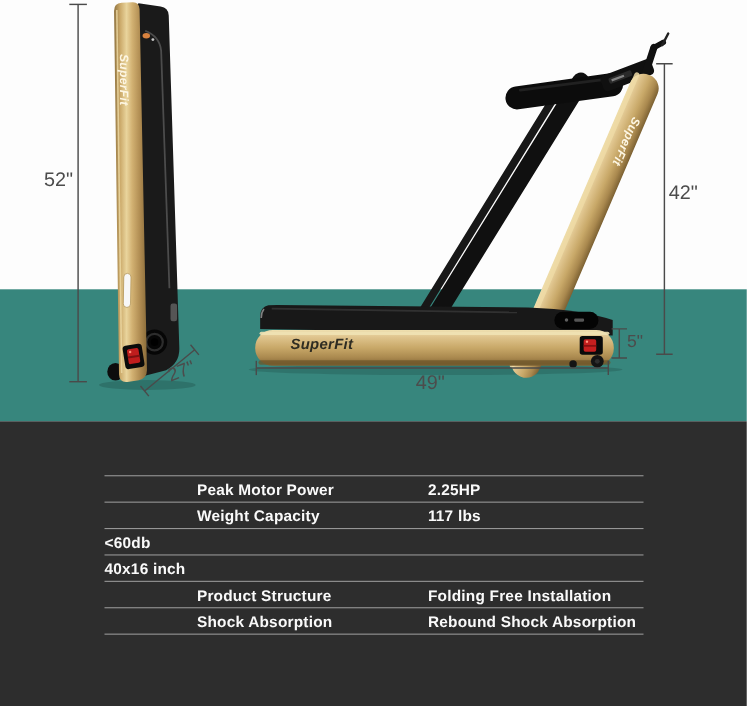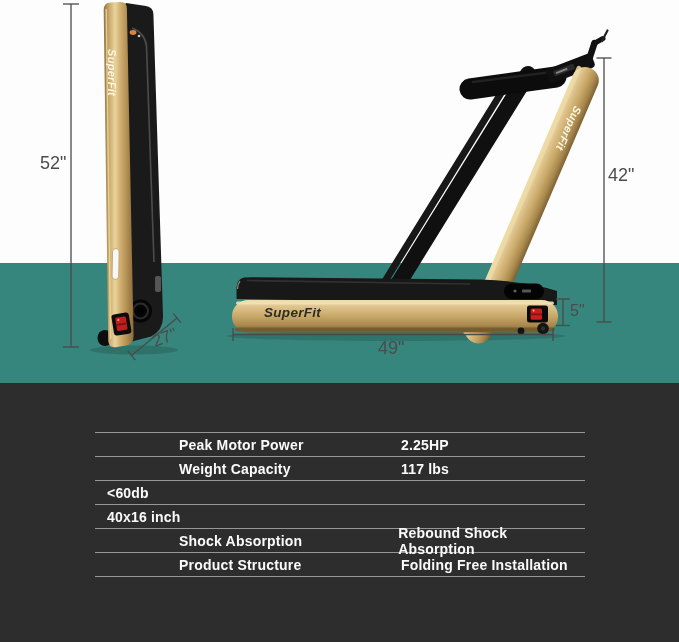--- a/index.html
+++ b/index.html
@@ -39,21 +39,21 @@
   .spec-row{
     display:flex;align-items:center;height:23px;
     border-top:1px solid #969696;
   }
   .spec-row:last-child{border-bottom:1px solid #969696;}
   .spec-label{
     margin-left:84px;width:210px;color:#fafafa;
     font-size:14px;font-weight:700;letter-spacing:.2px;
   }
   .spec-value{
-    color:#fafafa;font-size:14px;font-weight:700;letter-spacing:.2px;margin-left:12px;
+    color:#fafafa;font-size:14px;font-weight:700;letter-spacing:.2px;
   }
 </style>
 </head>
 <body>
 
 <div class="canvas">
 
   <div class="band white"></div>
   <div class="band teal"></div>
   <div class="band dark"></div>
@@ -187,22 +187,22 @@
       <span class="spec-label">Weight Capacity</span>
       <span class="spec-value">117 lbs</span>
     </div>
     <div class="spec-row">
       <span class="spec-value">&lt;60db</span>
     </div>
     <div class="spec-row">
       <span class="spec-value">40x16 inch</span>
     </div>
     <div class="spec-row">
+      <span class="spec-label">Product Structure</span>
+      <span class="spec-value">Folding Free Installation</span>
+    </div>
+    <div class="spec-row">
       <span class="spec-label">Shock Absorption</span>
       <span class="spec-value">Rebound Shock Absorption</span>
     </div>
-    <div class="spec-row">
-      <span class="spec-label">Product Structure</span>
-      <span class="spec-value">Folding Free Installation</span>
-    </div>
   </div>
 
 </div>
 
 </body></html>

